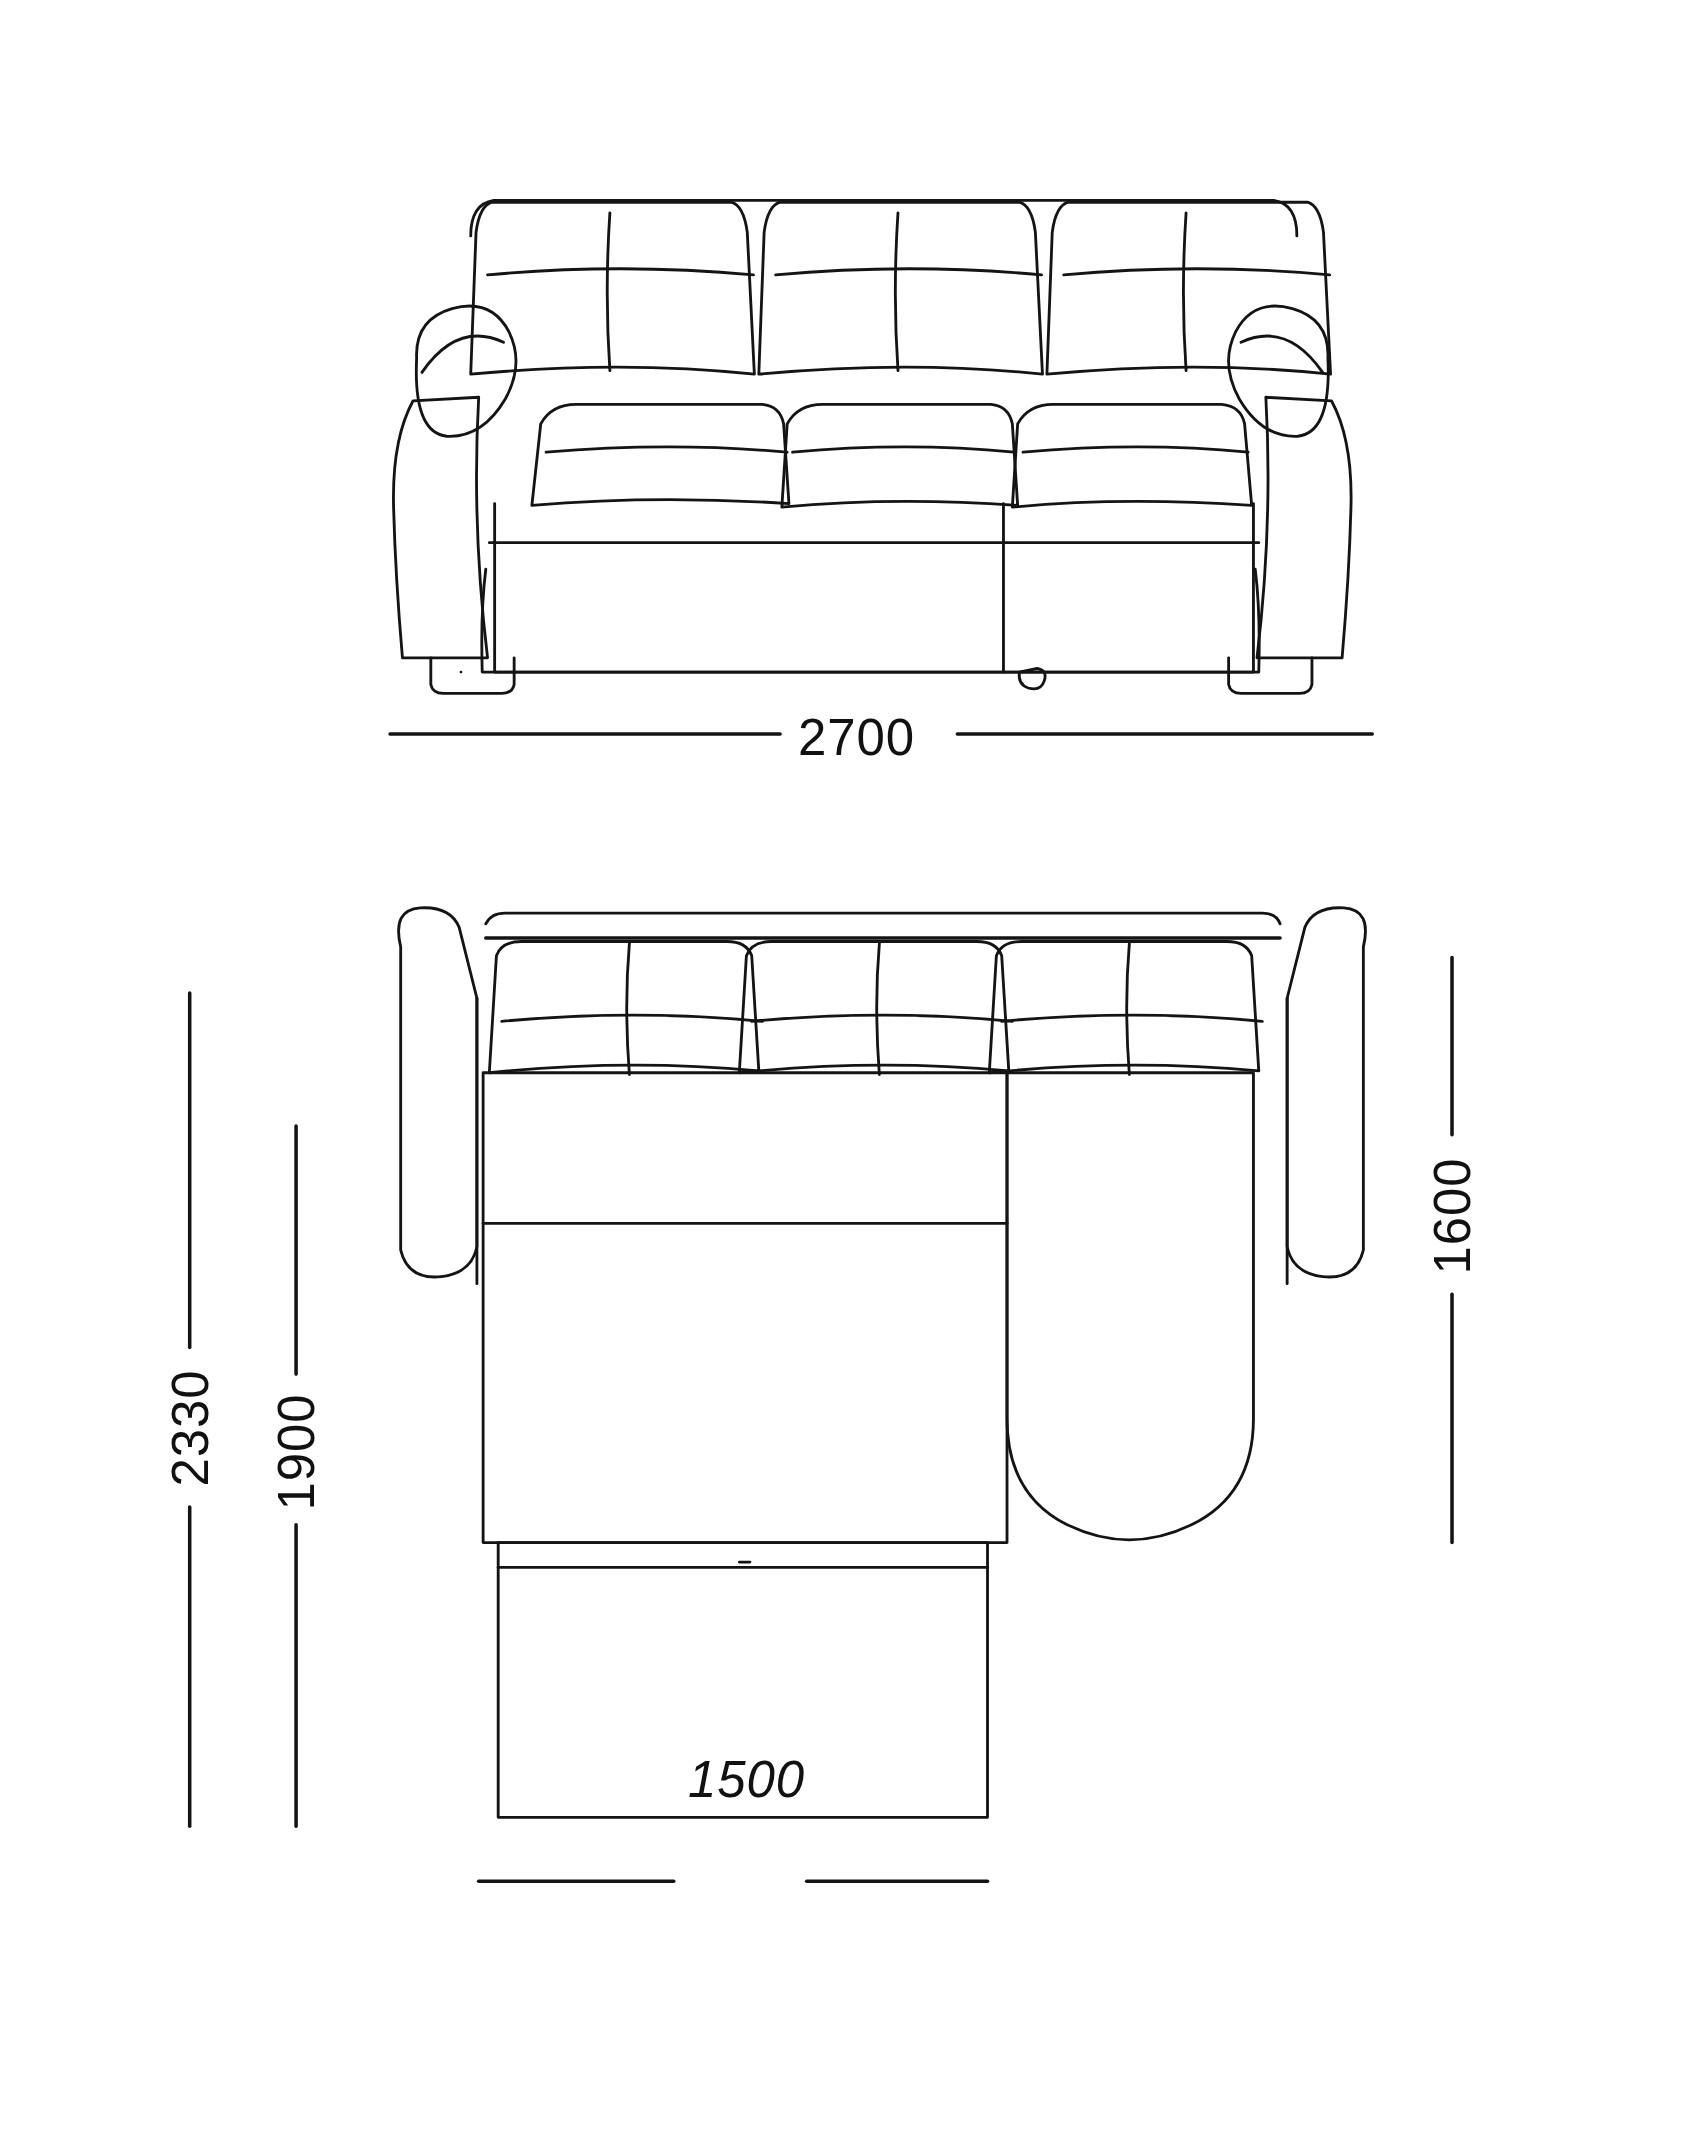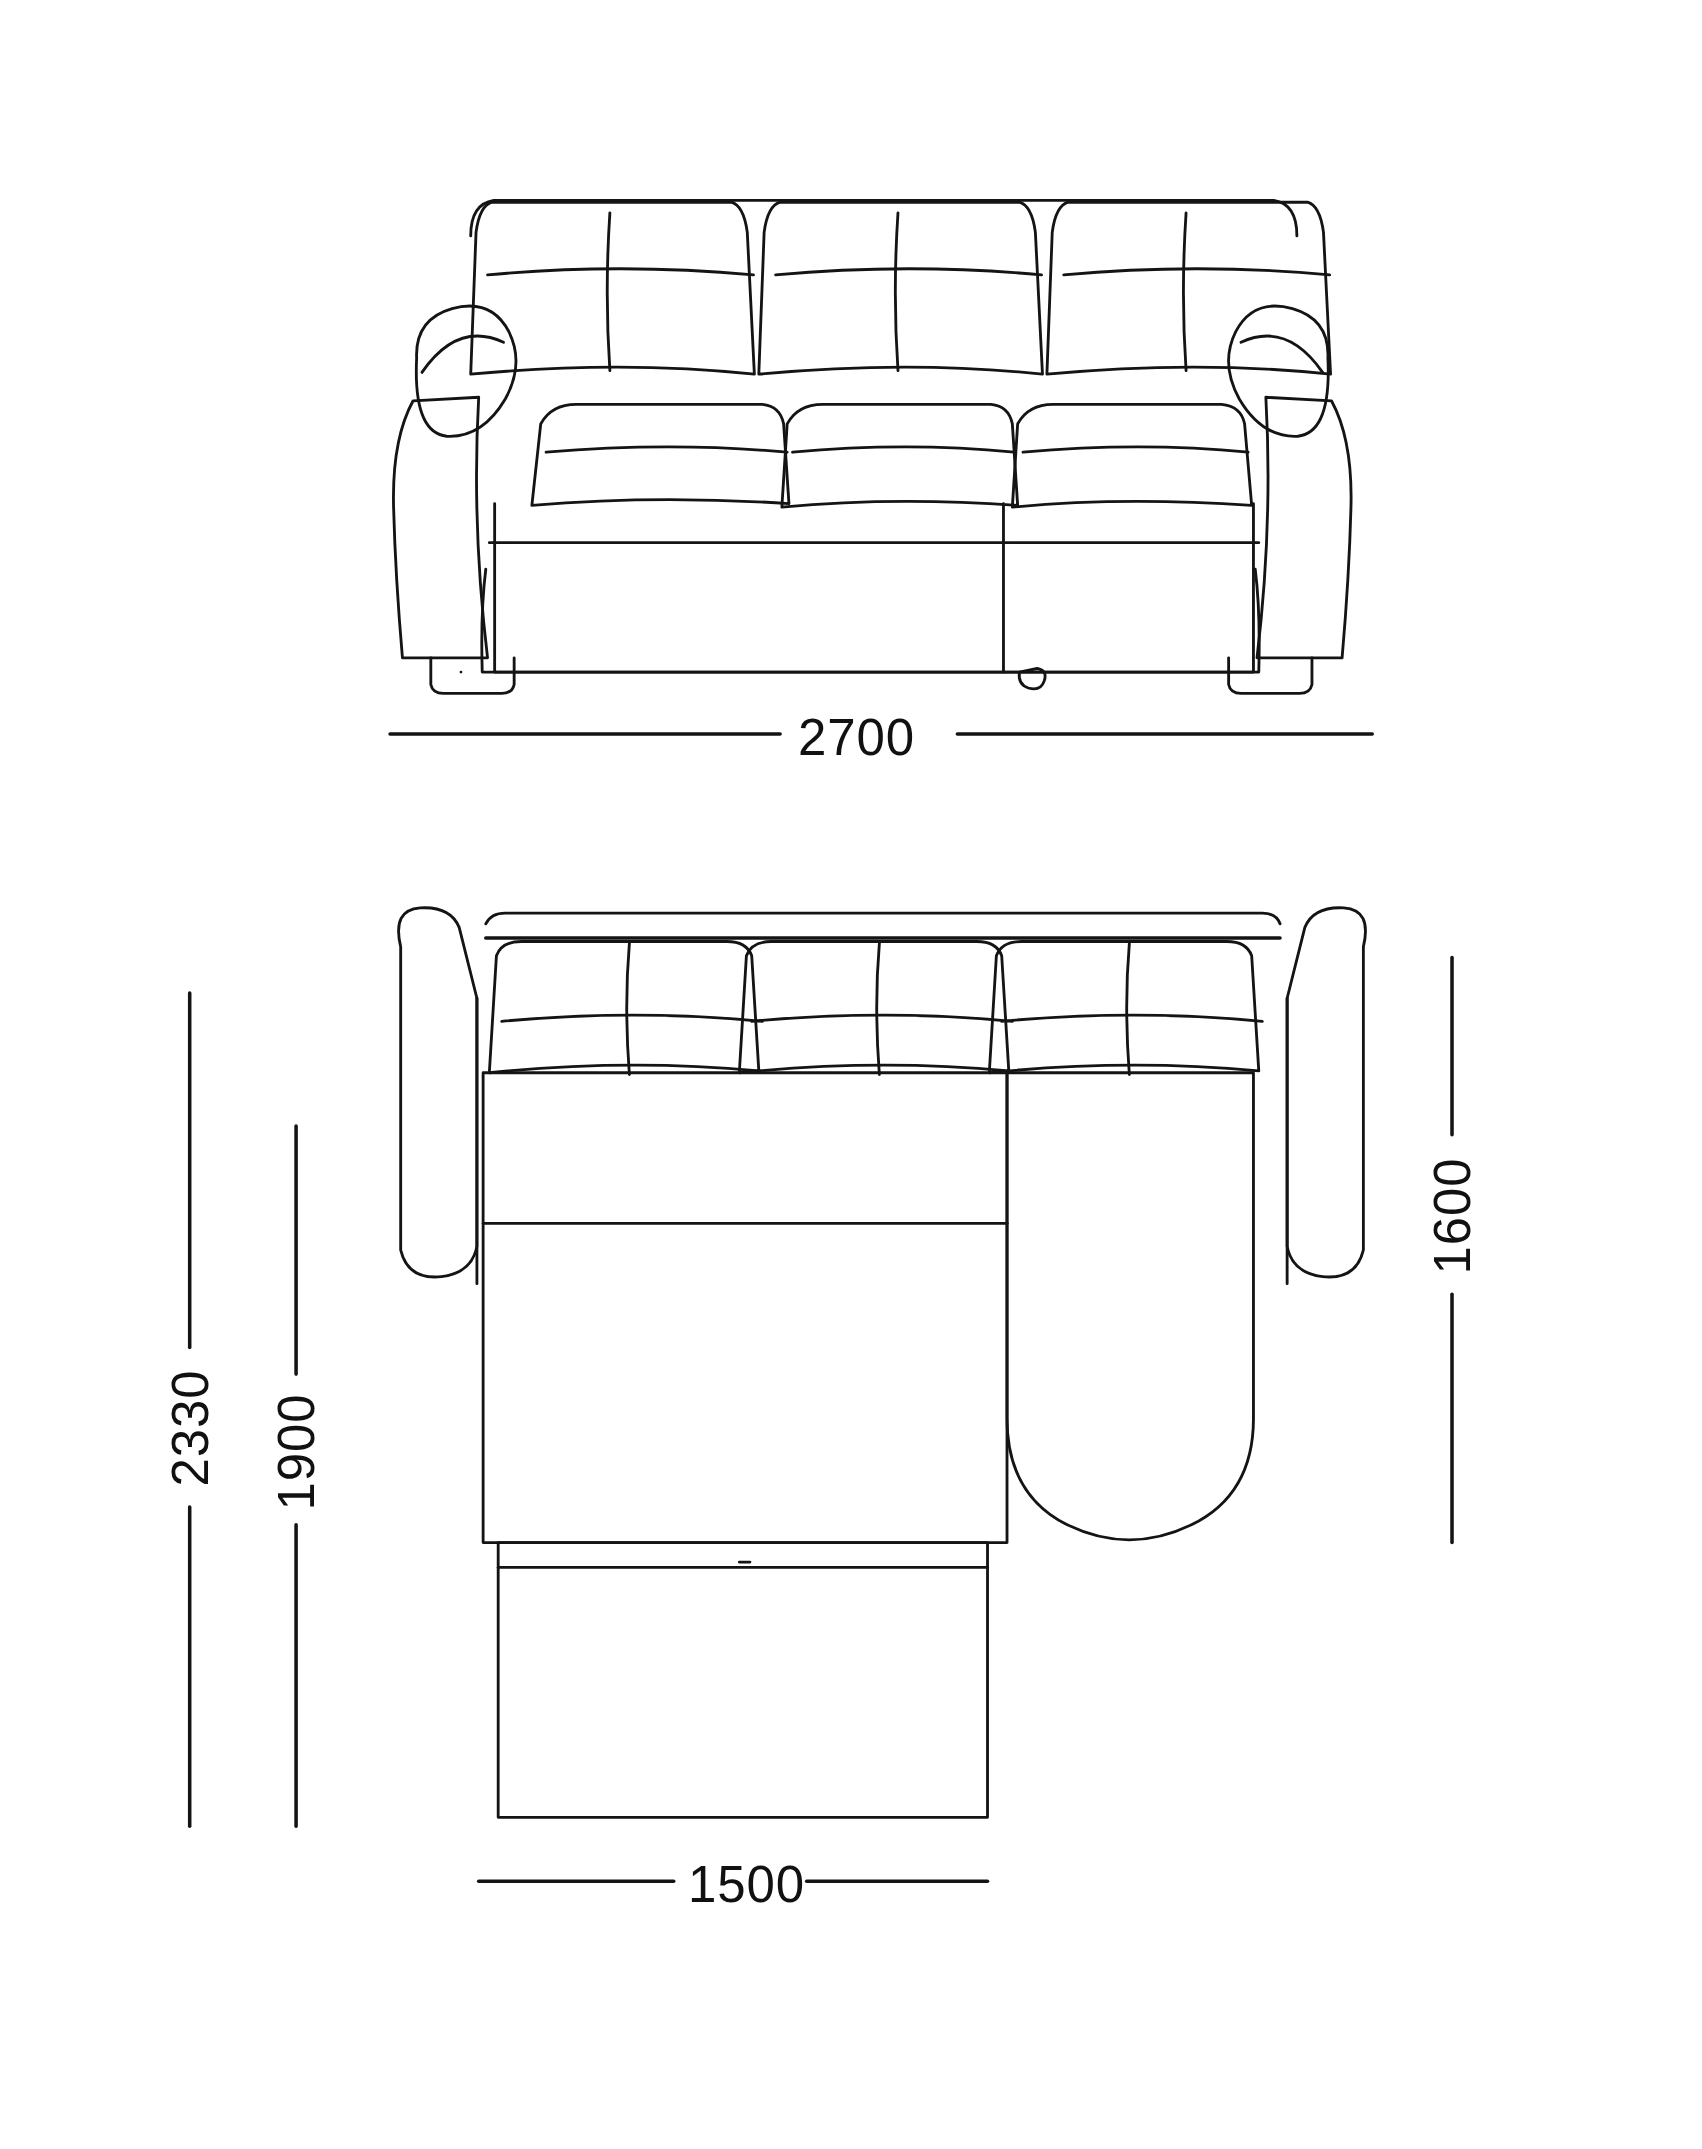--- a/index.html
+++ b/index.html
@@ -163,16 +163,16 @@
   </svg>
 
   <div class="dim-label" style="left:798px; top:708px;">2700</div>
 
   <div class="dim-label vert" style="left:190px; top:1428px; transform: translate(-50%,-50%) rotate(-90deg);">2330</div>
 
   <div class="dim-label vert" style="left:296px; top:1452px; transform: translate(-50%,-50%) rotate(-90deg);">1900</div>
 
   <div class="dim-label vert" style="left:1452px; top:1216px; transform: translate(-50%,-50%) rotate(-90deg);">1600</div>
 
-  <div class="dim-label" style="left:688px; top:1855px;">1500</div>
+  <div class="dim-label" style="left:688px; top:1750px;font-style:italic;">1500</div>
 
 </div>
 
 
 </body></html>

